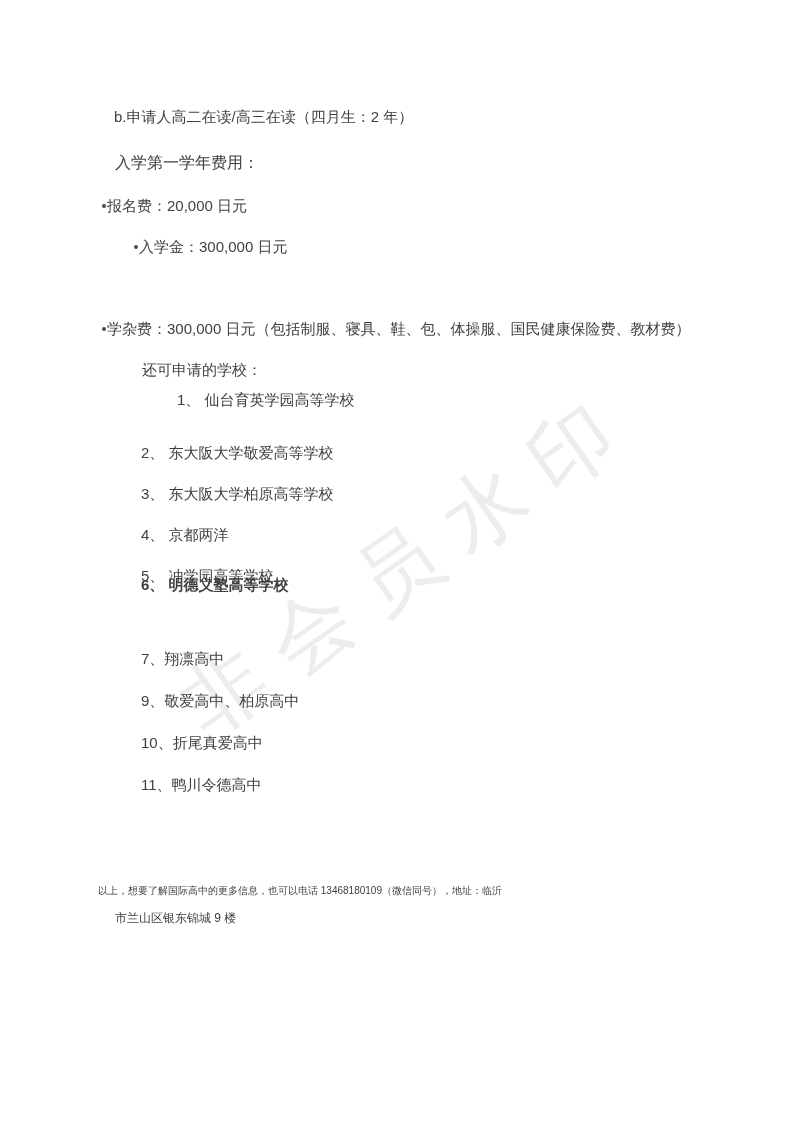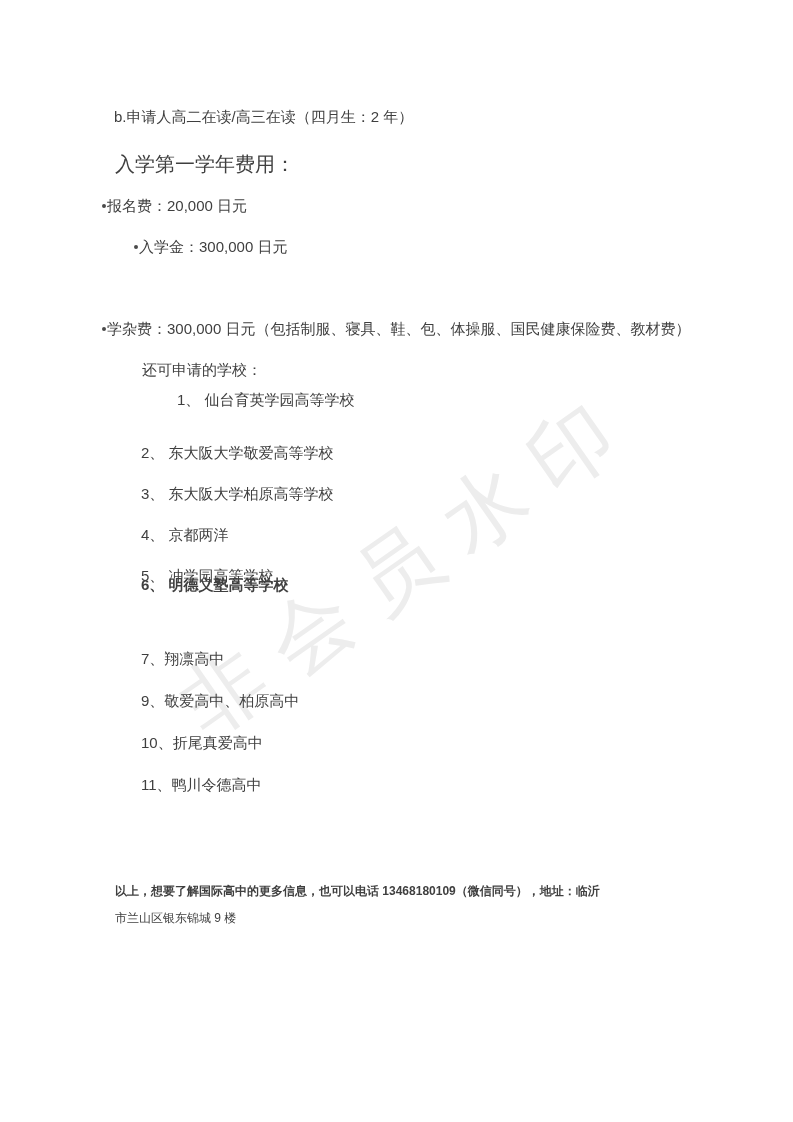--- a/index.html
+++ b/index.html
@@ -32,21 +32,21 @@
     color: #3f3f3f;
     border-radius: 9px;
   }
   .line {
     position: absolute;
     white-space: nowrap;
     font-size: 15px;
     line-height: 1.15;
   }
   .intro { left: 114px; top: 108px; }
-  .fees-heading { left: 115px; top: 154px; font-size: 20px; font-family: Liberation Mono, monospace; }
+  .fees-heading { left: 115px; top: 154px; font-size: 16px; }
   .fee-row { left: 102px; }
   .fee-row .bullet {
     display: inline-block;
     width: 2px;
     height: 2px;
     border: 2px solid #4a4a4a;
     border-radius: 50%;
     vertical-align: middle;
     margin-right: 1px;
     margin-top: -3px;
@@ -60,21 +60,21 @@
   .s-0 { top: 391px; margin-left: 36px; }
   .s-1 { top: 444px; }
   .s-2 { top: 485px; }
   .s-3 { top: 526px; }
   .s-4 { top: 567px; }
   .s-5 { top: 576px; font-weight: bold; }
   .s-6 { top: 650px; }
   .s-7 { top: 692px; }
   .s-8 { top: 734px; }
   .s-9 { top: 776px; }
-  .footer-1 { left: 115px; top: 885px; font-size: 12px; font-weight: bold; }
+  .footer-1 { left: 98px; top: 885px; font-size: 10px; }
   .footer-2 { left: 115px; top: 912px; font-size: 12px; }
 </style>
 </head>
 <body>
 
 <div class="page" style="background: rgb(255, 255, 255);">
 
   <div class="watermark" style="color: rgb(237, 237, 237);">非会员水印</div>
 
   <div class="content" style="color: rgb(63, 63, 63);">

